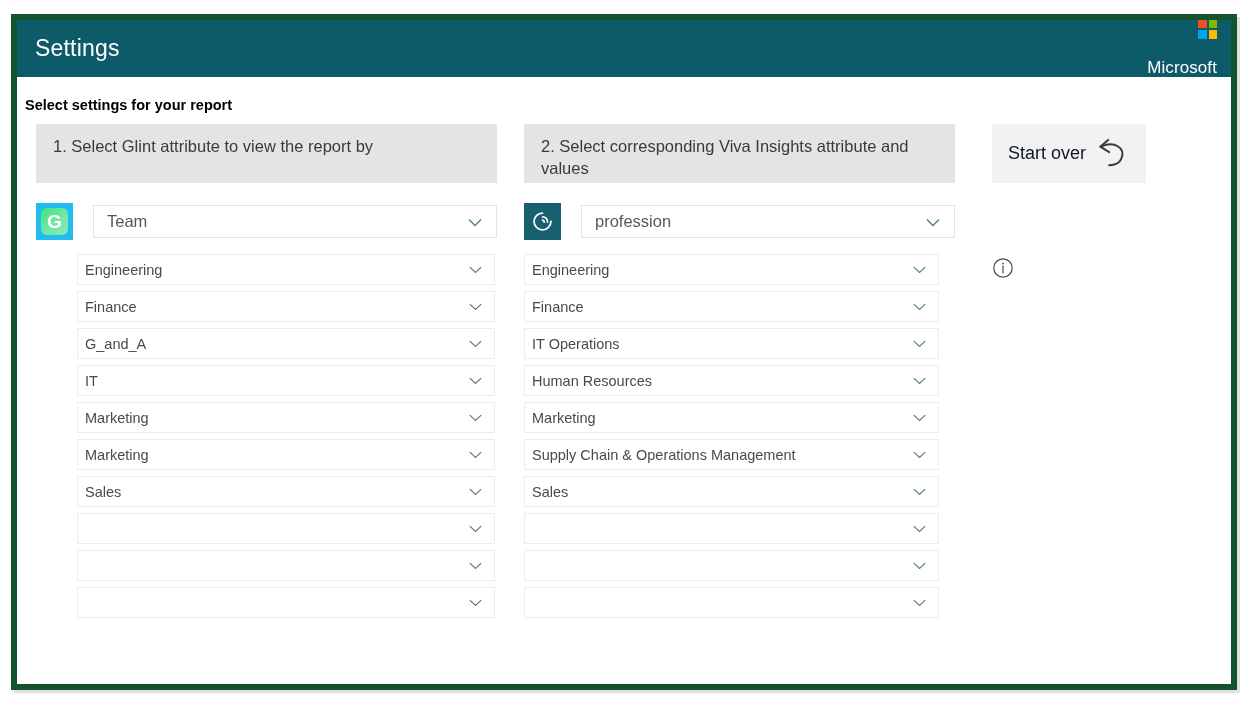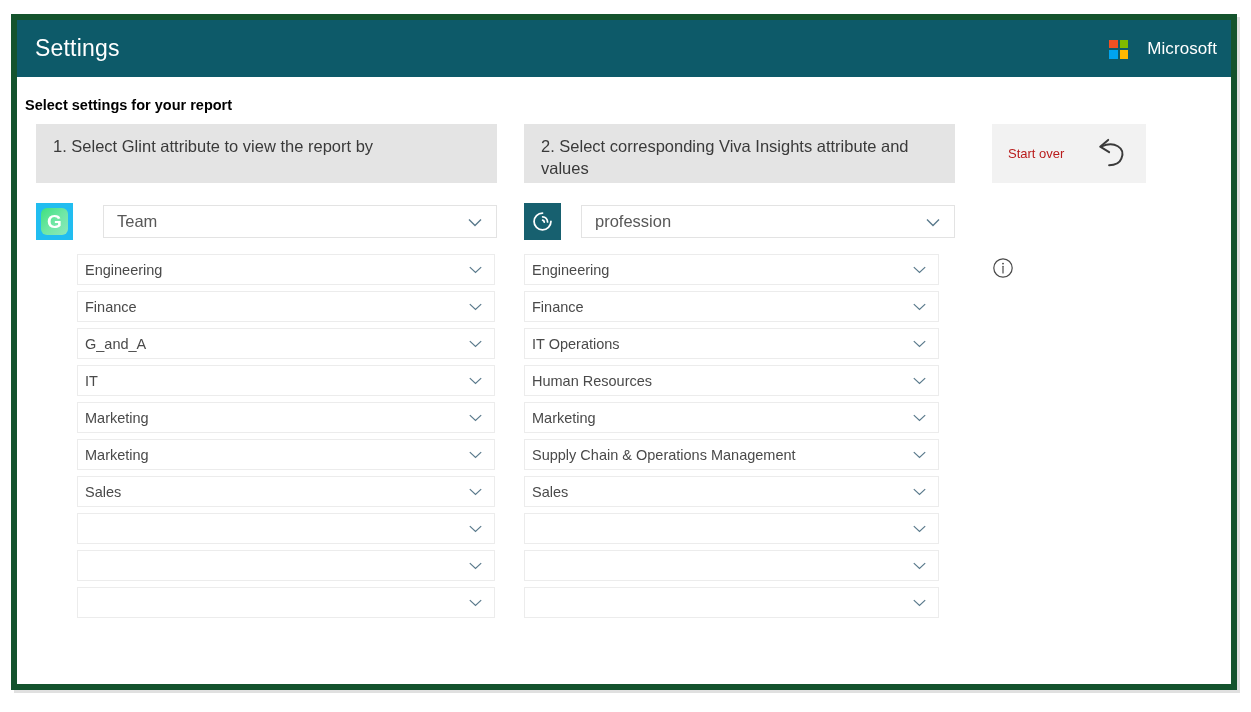--- a/index.html
+++ b/index.html
@@ -50,20 +50,21 @@
   .titlebar-title {
     color: #ffffff;
     font-size: 23px;
     font-weight: 400;
     letter-spacing: 0.2px;
   }
   .ms-brand {
     display: flex;
     align-items: flex-end;
     gap: 19px;
+    flex-direction: column;
   }
   .ms-logo {
     width: 19px;
     height: 19px;
     display: grid;
     grid-template-columns: 1fr 1fr;
     grid-template-rows: 1fr 1fr;
     gap: 2px;
   }
   .ms-logo i { display: block; }
@@ -117,22 +118,22 @@
     background: #f2f2f2;
     height: 59px;
     display: flex;
     align-items: center;
     justify-content: space-between;
     box-sizing: border-box;
     padding: 0 16px 0 16px;
     cursor: pointer;
   }
   .start-over-label {
-    font-size: 13px;
-    color: #b91c1c;
+    font-size: 18px;
+    color: #0f172a;
   }
   .undo-icon { width: 38px; height: 32px; display: block; }
 
   
   .attr-row {
     display: flex;
     align-items: center;
     margin-top: 20px;
   }
   .app-icon {
@@ -165,21 +166,21 @@
   }
   .viva-icon {
     background: #17606f;
     display: flex;
     align-items: center;
     justify-content: center;
   }
 
   .attr-select {
     flex: 1 1 auto;
-    margin-left: 30px;
+    margin-left: 20px;
     height: 33px;
     background: #ffffff;
     border: 1px solid #e3e3e3;
     box-sizing: border-box;
     display: flex;
     align-items: center;
     padding: 0 10px 0 13px;
     cursor: pointer;
   }
   .attr-select .sel-text {

